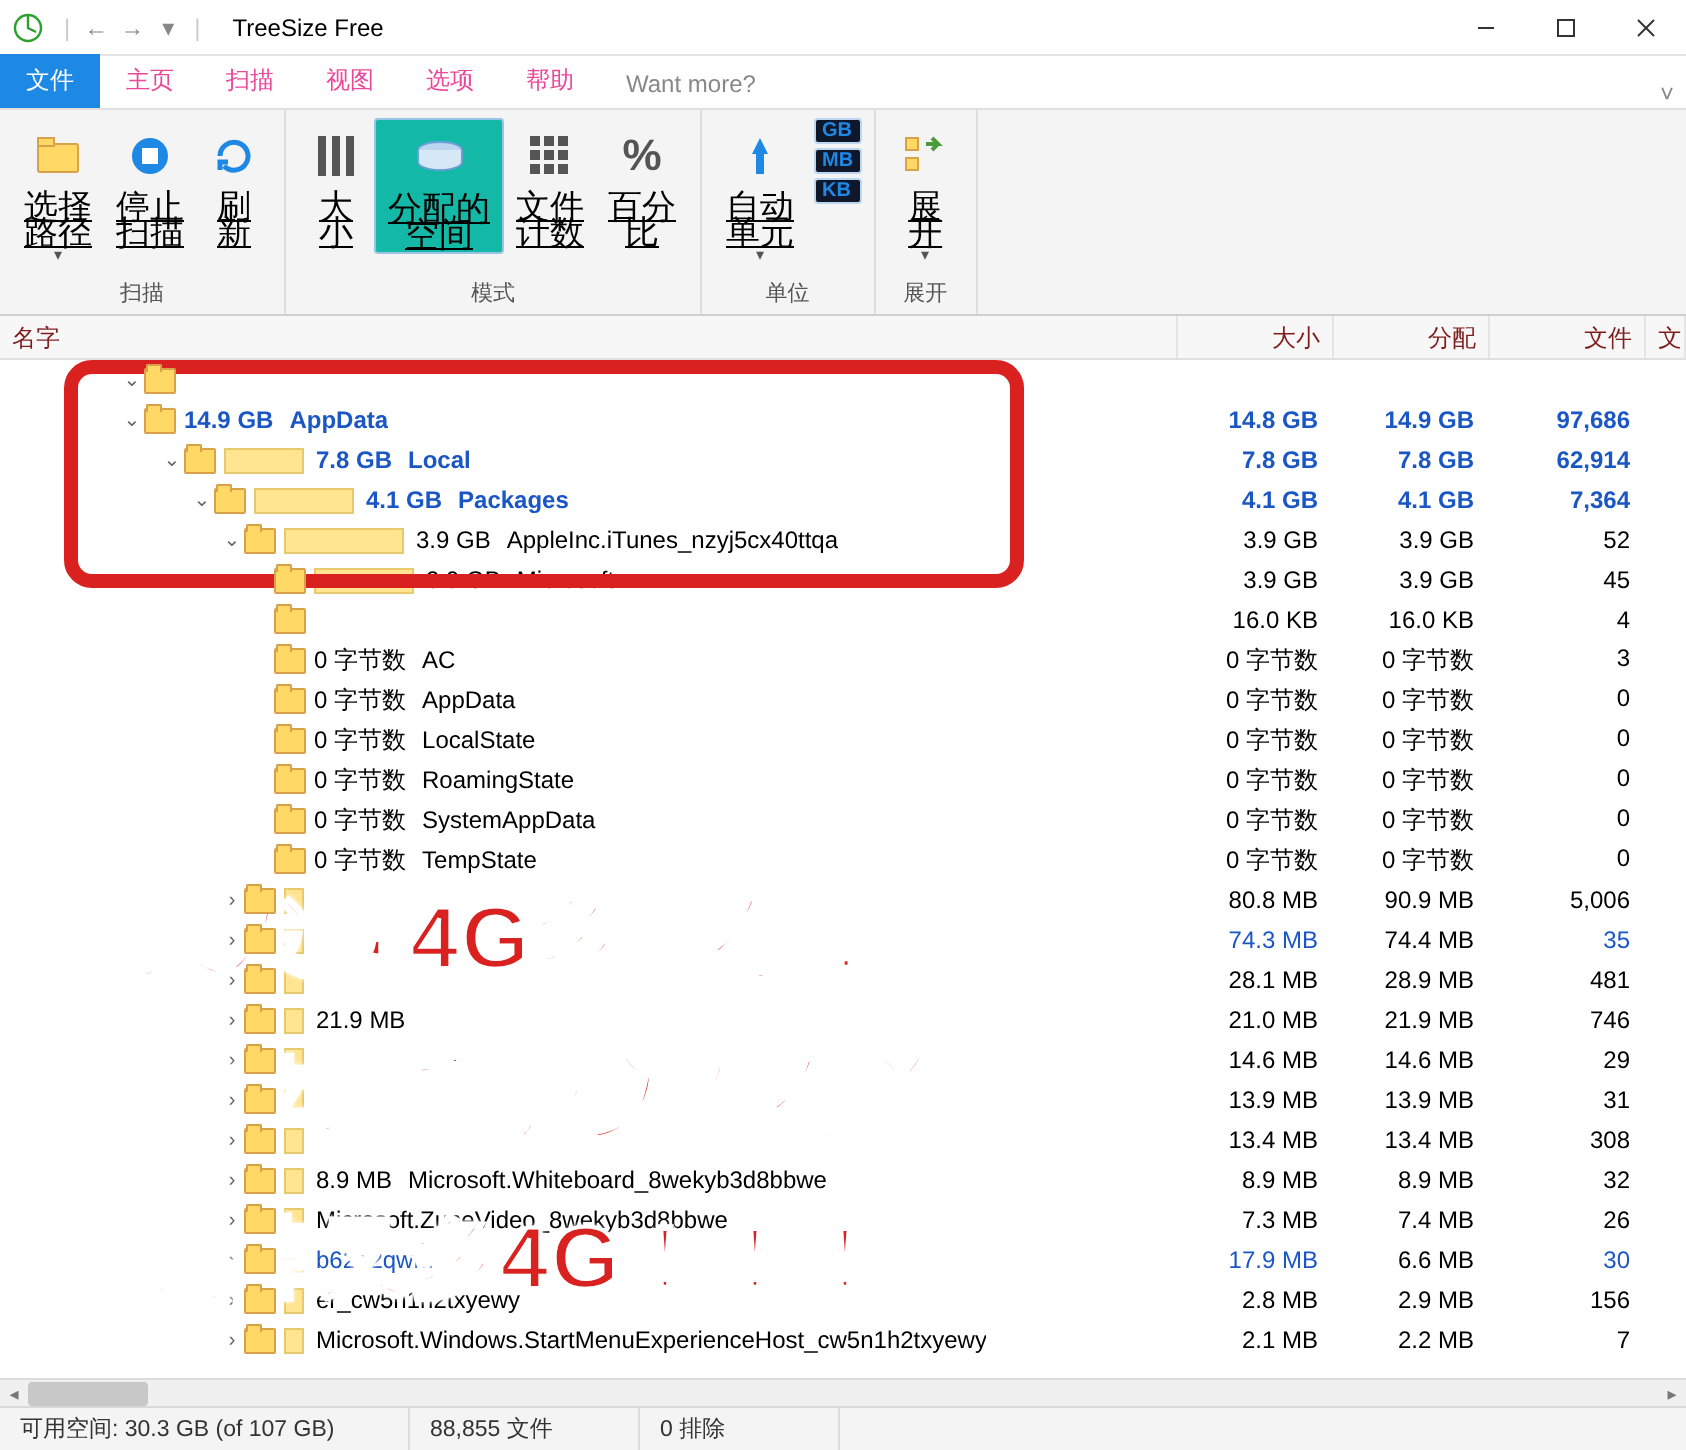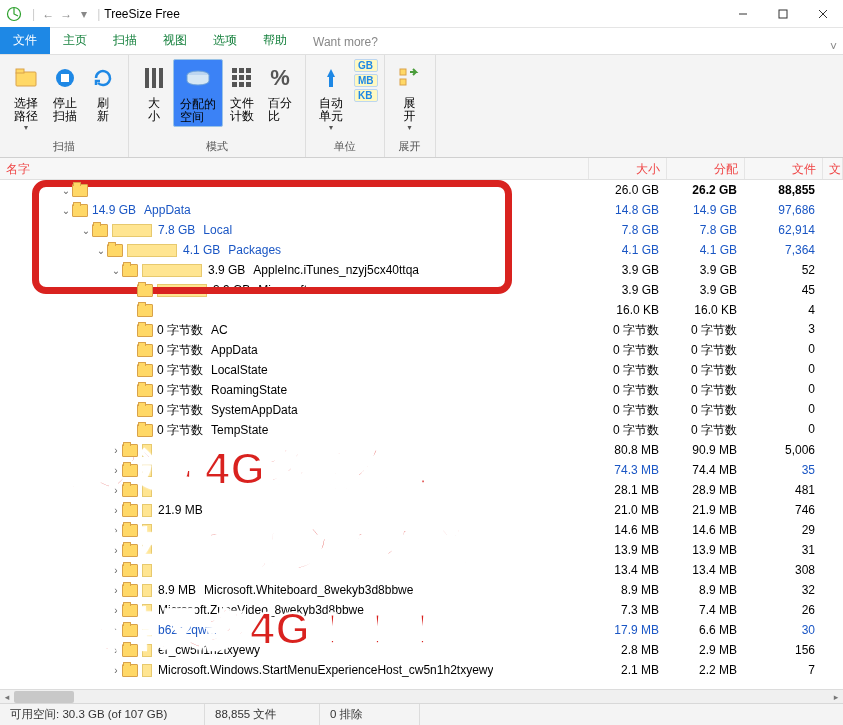--- a/index.html
+++ b/index.html
@@ -2,60 +2,60 @@
 <html><head>
 <meta charset="utf-8">
 <style>
 * { margin: 0; padding: 0; box-sizing: border-box; font-family: "Microsoft YaHei", Tahoma, sans-serif; }
 body { width: 843px; height: 725px; background: #fff; overflow: hidden; font-size: 12px; position: relative; }
 
 .titlebar { height: 28px; display: flex; align-items: center; border-bottom: 1px solid #e5e5e5; }
 .titlebar .logo { width: 18px; height: 18px; margin: 0 5px; display: flex; align-items: center; justify-content: center; color: #2ca02c; }
 .titlebar .sep { color: #ccc; margin: 0 4px; }
 .titlebar .nav-btn { width: 18px; color: #888; text-align: center; }
-.titlebar .title { margin-left: 0; }
+.titlebar .title { margin-left: 12px; }
 .winbtns { margin-left: auto; display: flex; }
 .winbtn { width: 40px; height: 28px; display: flex; align-items: center; justify-content: center; }
 
 .tabs { height: 26px; display: flex; align-items: flex-end; background: #fff; position: relative; }
-.tab { padding: 4px 12px; color: #15803d; border: 1px solid transparent; }
+.tab { padding: 4px 12px; color: #ec4899; border: 1px solid transparent; }
 .tab.active { background: #1e88e5; color: #fff; }
 .tabs .dropdown-ico { margin-left: auto; margin-right: 6px; color: #888; }
 
 .ribbon { height: 104px; background: #f4f4f4; border-top: 1px solid #e0e0e0; border-bottom: 1px solid #d0d0d0; display: flex; }
 .group { border-right: 1px solid #dedede; display: flex; flex-direction: column; }
 .group-body { flex: 1; display: flex; align-items: flex-start; padding: 4px 6px 0; }
 .group-label { text-align: center; font-size: 11px; color: #555; padding: 2px 0 3px; }
 .rbtn { display: flex; flex-direction: column; align-items: center; justify-content: flex-start; padding: 2px 6px; min-width: 38px; }
 .rbtn .ico { height: 34px; display: flex; align-items: center; justify-content: center; }
-.rbtn .lbl { font-size: 12px; line-height: 13px; margin-top: 2px; white-space: pre; }
-.rbtn.sel { background: #3b82f6; border: 1px solid #9ac3e6; border-radius: 2px; }
+.rbtn .lbl { font-size: 17px; line-height: 13px; text-align: center; margin-top: 2px; white-space: pre; text-decoration: underline; }
+.rbtn.sel { background: #14b8a6; border: 1px solid #9ac3e6; border-radius: 2px; }
 .unit-stack { display: flex; flex-direction: column; margin-left: 4px; gap: 2px; justify-content: center; }
-.unit-chip { font-size: 10px; font-weight: bold; color: #1e88e5; background: #fef9c3; border: 1px solid #bcd6f0; padding: 0 3px; border-radius: 2px; }
+.unit-chip { font-size: 10px; font-weight: bold; color: #1e88e5; background: #0f172a; border: 1px solid #bcd6f0; padding: 0 3px; border-radius: 2px; }
 
 .columns { height: 22px; display: flex; background: #f7f7f7; border-bottom: 1px solid #e0e0e0; }
-.col { border-right: 1px solid #e5e5e5; padding: 3px 6px; font-size: 12px; color: #ef4444; }
+.col { border-right: 1px solid #e5e5e5; padding: 3px 6px; font-size: 12px; color: #7f1d1d; }
 .col.r { text-align: right; }
 .c-name { flex: 1; }
 .c-num { width: 78px; }
 .c-last { width: 20px; }
 
 .tree { position: relative; height: calc(725px - 28px - 26px - 104px - 22px - 22px - 14px); overflow: hidden; }
 .row { display: flex; align-items: center; height: 20px; padding-right: 0; }
 .row .cells { display: flex; margin-left: auto; }
 .row .cell { width: 78px; text-align: right; padding-right: 8px; font-size: 12px; }
 .row .cell.last { width: 20px; }
 .namecell { display: flex; align-items: center; flex: 1; min-width: 0; }
 .expander { width: 12px; text-align: center; color: #666; font-size: 10px; }
 .folder { width: 16px; height: 13px; background: #ffd866; border: 1px solid #d9a24a; border-radius: 1px; margin-right: 4px; flex-shrink: 0; position: relative; }
 .folder::before { content: ""; position: absolute; top: -3px; left: 0; width: 6px; height: 3px; background: #ffd866; border: 1px solid #d9a24a; border-bottom: none; border-radius: 1px 1px 0 0; }
 .bar { height: 13px; background: #ffe591; border: 1px solid #e7c96e; margin-right: 6px; flex-shrink: 0; }
 .sizelabel { margin-right: 8px; white-space: nowrap; }
 .fname { white-space: nowrap; overflow: hidden; text-overflow: ellipsis; }
-.blue-row .sizelabel, .blue-row .fname, .blue-row .cell { color: #1a56c4; font-weight: normal; }
+.blue-row .sizelabel, .blue-row .fname, .blue-row .cell { color: #1a56c4; font-weight: bold; }
 .blue-link { color: #1a56c4; }
 .bold-cell { font-weight: bold; }
 
 .red-box { position: absolute; border: 7px solid #d9221f; border-radius: 14px; pointer-events: none; }
 
 .overlay-text { position: absolute; left: 70px; font-family: "SimHei","Microsoft YaHei",sans-serif; font-size: 44px; font-weight: 900; color: #d9221f; -webkit-text-stroke: 2px #fff; text-shadow: 0 0 3px #fff, 0 0 3px #fff; letter-spacing: 1px; white-space: nowrap; pointer-events: none; }
 
 .hscroll { height: 14px; background: #f0f0f0; border-top: 1px solid #dcdcdc; position: relative; }
 .hscroll .thumb { position: absolute; left: 14px; top: 1px; height: 12px; width: 60px; background: #c8c8c8; border-radius: 2px; }
 .hscroll .arrow { position: absolute; top: 0; width: 14px; height: 14px; display: flex; align-items: center; justify-content: center; color: #777; font-size: 9px; }
@@ -250,26 +250,20 @@
   <div class="red-box" style="left:32px; top:0px; width:480px; height:114px;"></div>
   <div class="overlay-text" style="top:260px">又发现4G多缓存，</div>
   <div class="overlay-text" style="top:340px">跟苹果升级文件有关。</div>
   <div class="overlay-text" style="top:420px">删掉又多4G！！！</div>
 <div class="row">
       <div class="namecell" style="padding-left: 60px;">
         <span class="expander">⌄</span>
         <span class="folder"></span>
         <span class="fname"></span>
       </div>
-      <div class="cells">
-        <div class="cell">26.0 GB</div>
-        <div class="cell bold-cell">26.2 GB</div>
-        <div class="cell bold-cell">88,855</div>
-        <div class="cell last"></div>
-      </div>
     </div>
     <div class="row blue-row">
       <div class="namecell" style="padding-left: 60px;">
         <span class="expander">⌄</span>
         <span class="folder"></span>
         <span class="sizelabel">14.9 GB</span>
         <span class="fname">AppData</span>
       </div>
       <div class="cells">
         <div class="cell blue-link">14.8 GB</div>

